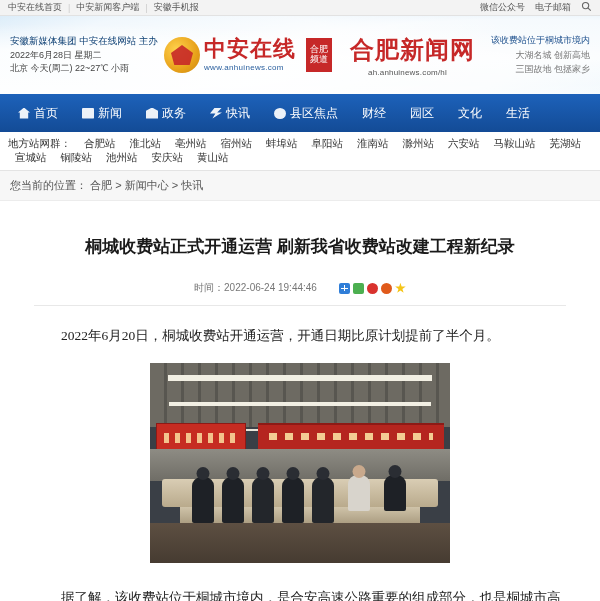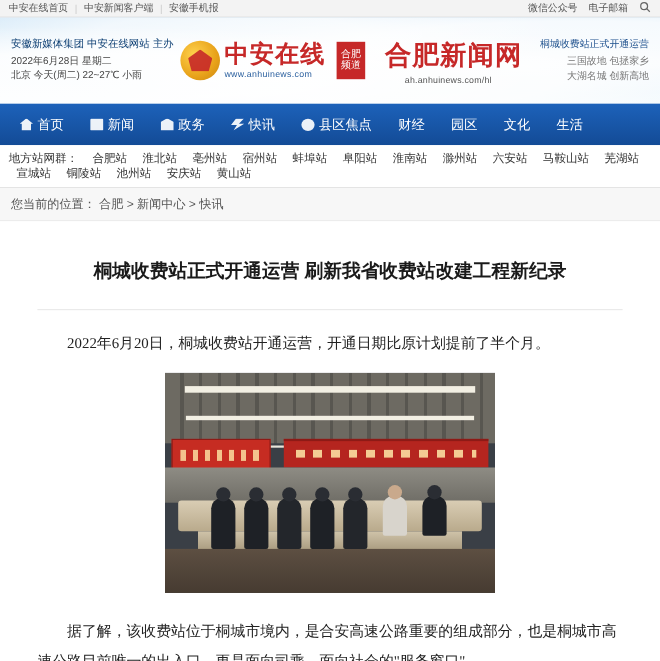--- a/index.html
+++ b/index.html
@@ -236,23 +236,23 @@
       </span>
       <span class="pin-badge">合肥频道</span>
     </div>
 
     <div style="margin-left:8px;">
       <div class="hefei-logo">合肥新闻网</div>
       <div class="hefei-sub">ah.anhuinews.com/hl</div>
     </div>
 
     <div class="mast-right">
-      <div>桐城收费站正式开通运营</div>
+      <div>该收费站位于桐城市境内</div>
+      <div class="gray">大湖名城 创新高地</div>
       <div class="gray">三国故地 包拯家乡</div>
-      <div class="gray">大湖名城 创新高地</div>
     </div>
   </div>
 </div>
 
 <div class="nav">
   <div class="nav-item">
     <i class="nav-ico ico-home"></i>
     <span>首页</span>
   </div>
   <div class="nav-item">
@@ -310,20 +310,32 @@
   <a href="#">合肥</a>
   <span>&gt;</span>
   <a href="#">新闻中心</a>
   <span>&gt;</span>
   <a href="#">快讯</a>
 </div>
 
 <div class="article">
   <h1 class="headline">桐城收费站正式开通运营 刷新我省收费站改建工程新纪录</h1>
 
+  <div class="meta-row">
+    <span>
+      <span>时间：</span><span>2022-06-24 19:44:46</span>
+    </span>
+    <span class="share">
+      <i class="sq plus"></i>
+      <i class="sq wx"></i>
+      <i class="sq sina"></i>
+      <i class="sq qq"></i>
+      <i class="sq star"></i>
+    </span>
+  </div>
 
   <div class="divider"></div>
 
   <p class="para">2022年6月20日，桐城收费站开通运营，开通日期比原计划提前了半个月。</p>
 
   <div class="figure">
     <span class="photo">
       <span class="ceiling"></span>
       <span class="wallpanel"></span>
       <span class="banner"></span>

